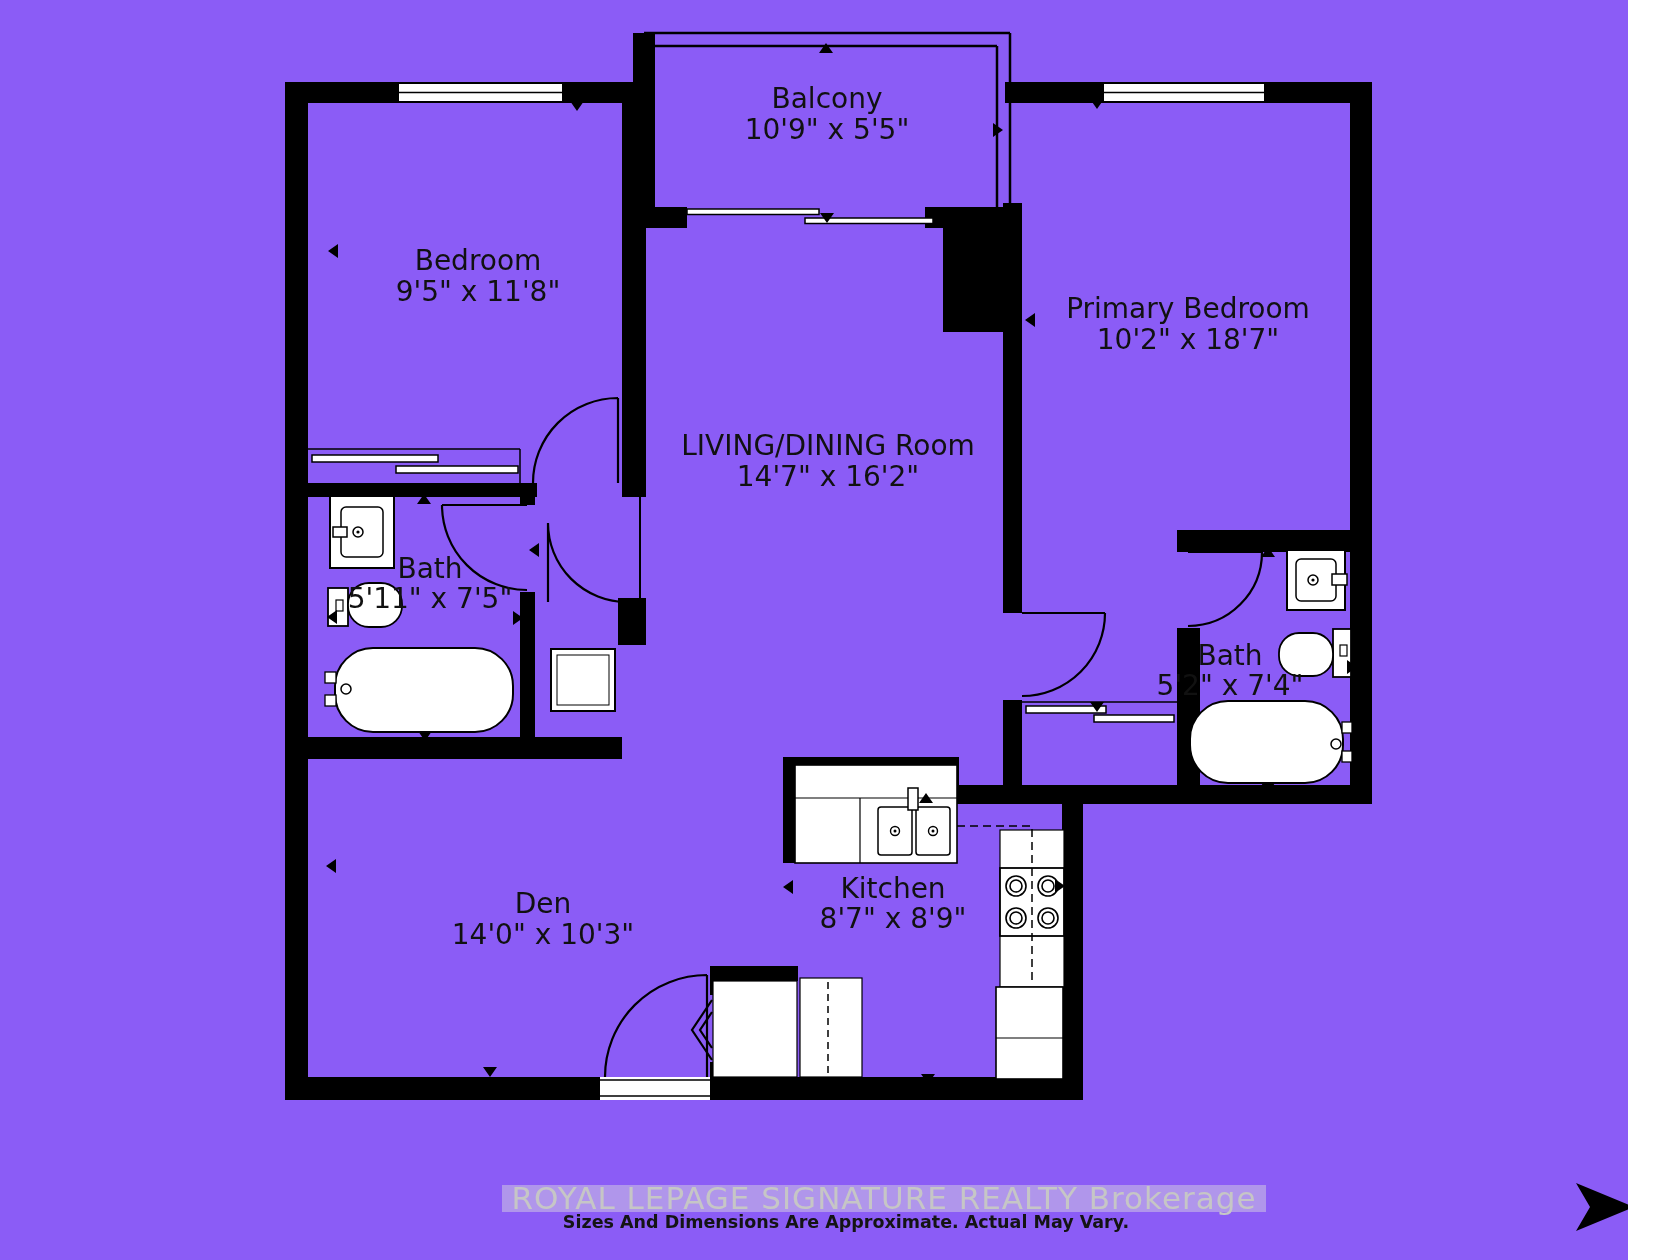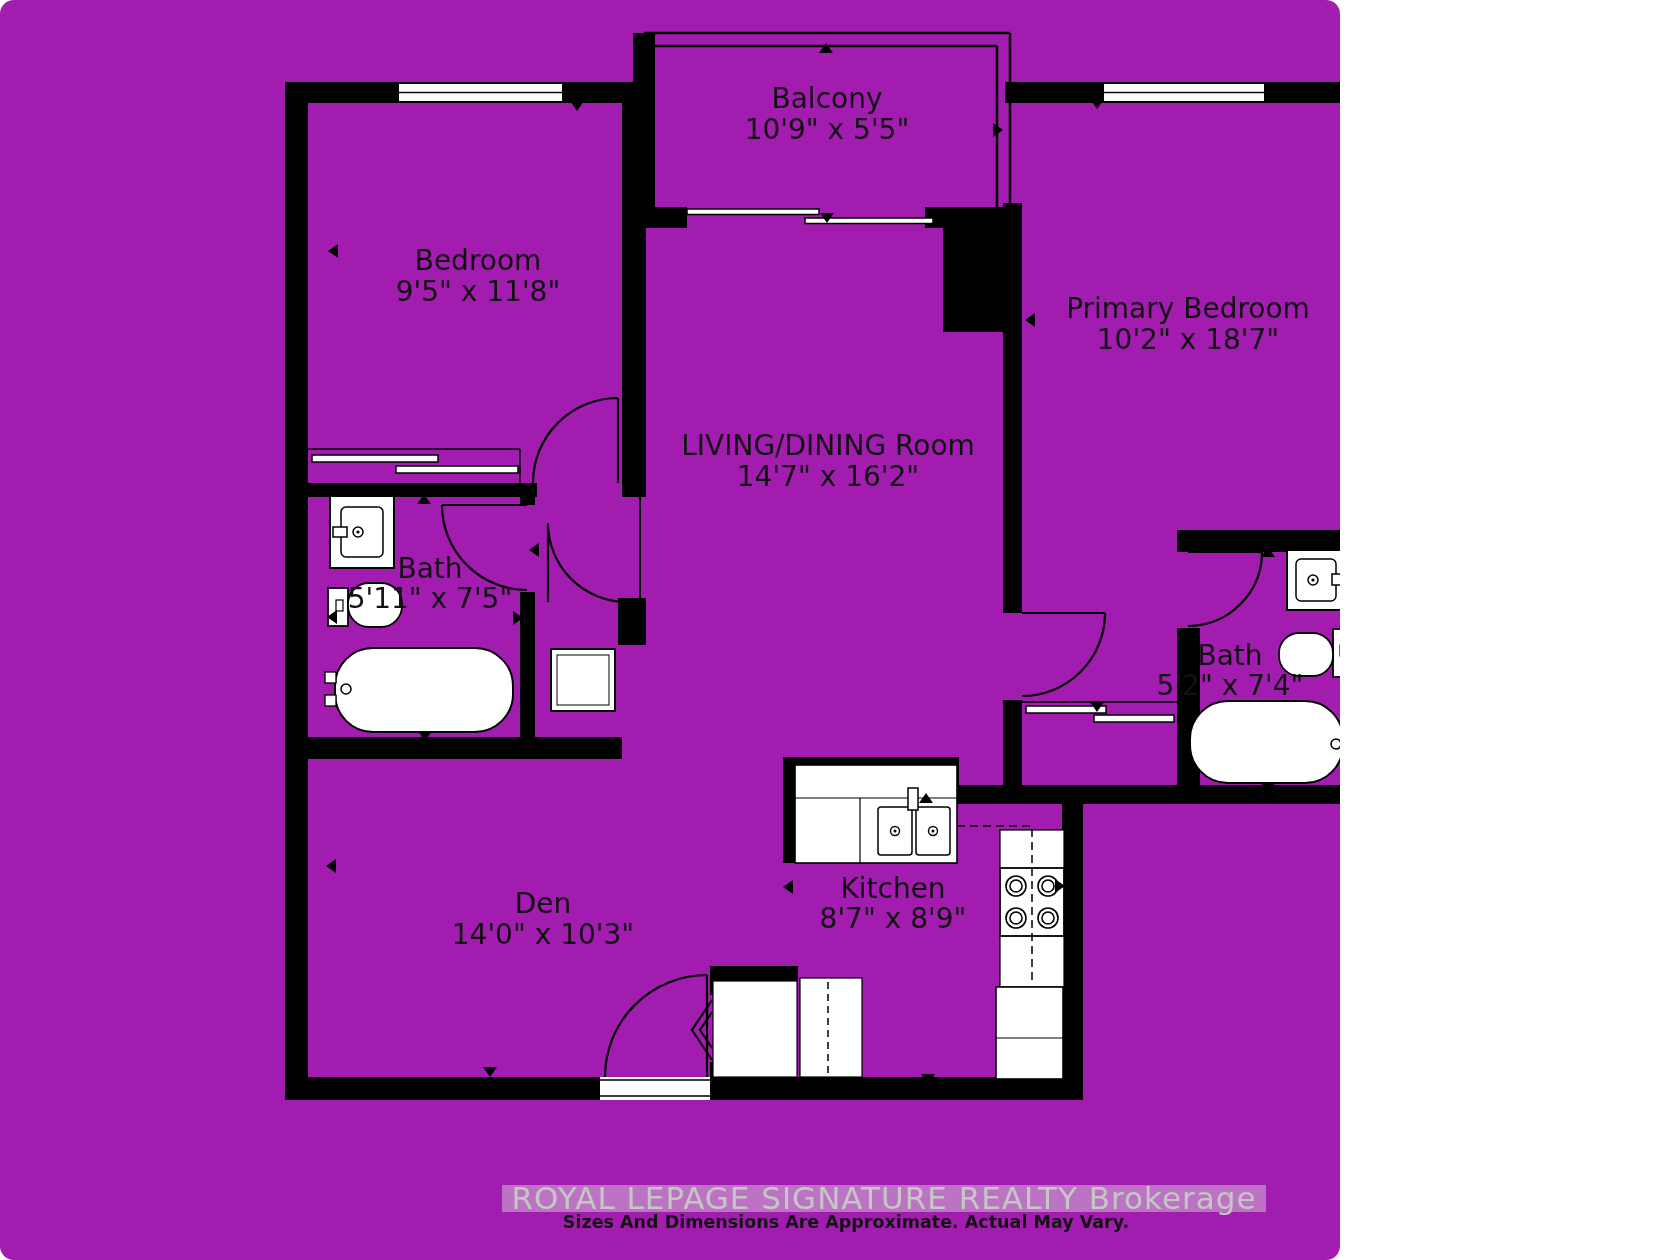--- a/index.html
+++ b/index.html
@@ -1,17 +1,17 @@
 <!DOCTYPE html>
 <html><head>
 <meta charset="utf-8">
 <style>
   html,body{margin:0;padding:0;background:#ffffff;}
-  #stage{position:relative;width:1340px;height:1260px;background:#a21caf;overflow:hidden;
-         font-family:"DejaVu Sans","Liberation Sans",sans-serif;border-radius:14px;}
+  #stage{position:relative;width:1628px;height:1260px;background:#8b5cf6;overflow:hidden;
+         font-family:"DejaVu Sans","Liberation Sans",sans-serif;}
   svg text{font-family:"DejaVu Sans","Liberation Sans",sans-serif;}
   .room-name,.room-dims{font-size:28px;fill:#111111;}
   .wm{font-size:31px;letter-spacing:1px;fill:#c6c6c6;}
   .disc{font-size:17.5px;font-weight:600;fill:#141414;}
   .north{font-size:24px;fill:#111111;}
 </style>
 </head>
 <body>
 
 <div id="stage">

